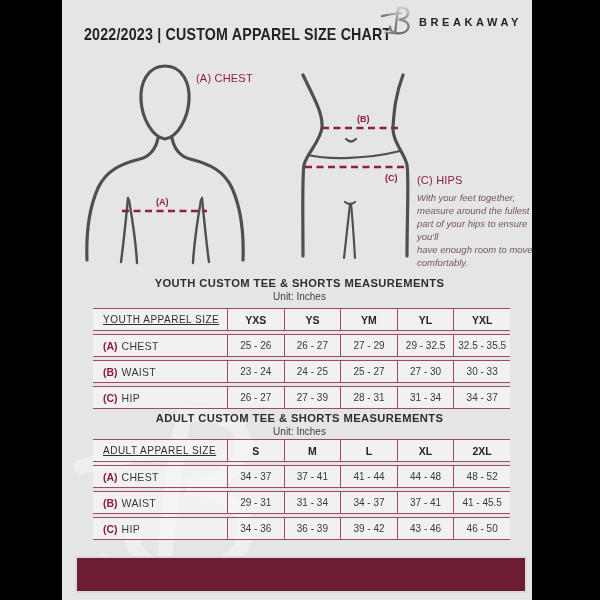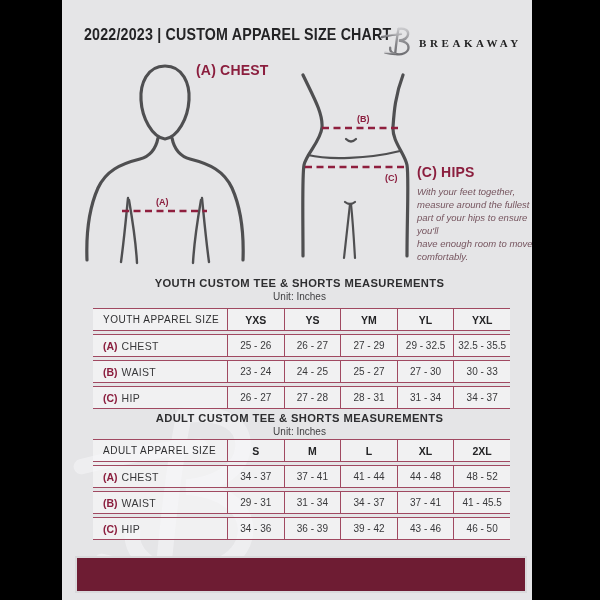--- a/index.html
+++ b/index.html
@@ -7,28 +7,28 @@
   body { font-family:"Liberation Sans", sans-serif; background:#000; }
   .stage { position:relative; width:532px; height:600px; background:#e5e5e7; overflow:hidden; }
   .black-bar { position:absolute; top:0; height:600px; background:#000; z-index:6; }
   .black-bar.left { left:0; width:62px; }
   .black-bar.right { left:537px; width:63px; }
 
   
   .hdr-title { position:absolute; left:84px; top:24px; font-size:15px; font-weight:700;
     color:#232325; letter-spacing:0.2px; transform:scale(0.95,1.12); transform-origin:left top;
     white-space:nowrap; z-index:3; }
-  .logo-wrap { position:absolute; left:381px; top:26px; display:flex; align-items:center; z-index:3;font-family:Liberation Serif, serif; }
+  .logo-wrap { position:absolute; left:381px; top:5px; display:flex; align-items:center; z-index:3; }
   .logo-b { width:30px; height:34px; }
   .brand { margin-left:8px; font-size:11px; font-weight:700; letter-spacing:3.6px; color:#232324; }
 
   
   .fig { position:absolute; z-index:2; }
   .guide { position:absolute; width:114px; z-index:2; }
-  .guide h3 { font-size:14px; font-weight:700; color:#8b1e3e; letter-spacing:0.2px; }
+  .guide h3 { font-size:11px; font-weight:400; color:#8b1e3e; letter-spacing:0.2px;margin-top:10px; }
   .guide p { margin-top:6px; font-size:9.5px; font-style:italic; color:#76555f; line-height:1.36; white-space:pre-line; }
   .g-chest { left:196px; top:62px; width:112px; }
   .g-waist { left:417px; top:62px; }
   .g-hips  { left:417px; top:164px; width:118px; }
 
   
   .sect { position:absolute; left:62px; width:475px; text-align:center; z-index:2; }
   .sect .t { font-size:11.2px; font-weight:700; color:#2e2e30; letter-spacing:0.4px; }
   .sect .u { font-size:10px; color:#3f3f41; margin-top:2px; }
   .sect-youth { top:277px; }
@@ -38,21 +38,21 @@
   .mtable { position:absolute; left:93px; width:417px; z-index:2; }
   .tbl-youth { top:308px; }
   .tbl-adult { top:439px; }
   .mrow { display:flex; border-top:1px solid #a04961; border-bottom:1px solid #a04961;
     margin-bottom:3px; background:rgba(248,248,250,0.6); }
   .mcell { height:21px; display:flex; align-items:center; justify-content:center;
     font-size:10px; color:#39393b; }
   .mcell + .mcell { border-left:1px solid #a04961; }
   .c-label { width:134px; justify-content:flex-start; padding-left:10px; }
   .c-val { width:56.6px; }
-  .hdr-row .c-label { font-size:10px; letter-spacing:0.5px; color:#2e2e30; }
+  .hdr-row .c-label { font-size:10px; letter-spacing:0.5px; color:#2e2e30;text-decoration:underline; }
   .hdr-row .c-val { font-weight:700; font-size:10.5px; color:#242426; }
   .pfx { color:#8b1e3e; font-weight:700; font-size:10.5px; margin-right:4px; }
   .lbl { font-size:10.5px; letter-spacing:0.3px; }
 
   
   .watermark { position:absolute; left:66px; top:400px; width:205px; height:205px; z-index:1; opacity:0.55; }
   .footer-bar { position:absolute; left:75px; top:556px; width:452px; height:37px;
     background:#6e1c33; border:2px solid #d9d9db; z-index:2; }
 
   svg text.fig-label { font-family:"Liberation Sans", sans-serif; font-size:9px; font-weight:700; fill:#8b1e3e; }
@@ -170,21 +170,21 @@
       <div class="mcell c-val">25 - 27</div>
       <div class="mcell c-val">27 - 30</div>
       <div class="mcell c-val">30 - 33</div>
     </div>
     <div class="mrow">
       <div class="mcell c-label">
         <span class="pfx">(C)</span>
         <span class="lbl">HIP</span>
       </div>
       <div class="mcell c-val">26 - 27</div>
-      <div class="mcell c-val">27 - 28</div>
+      <div class="mcell c-val">27 - 39</div>
       <div class="mcell c-val">28 - 31</div>
       <div class="mcell c-val">31 - 34</div>
       <div class="mcell c-val">34 - 37</div>
     </div>
   </div>
 
   <div class="sect sect-adult">
     <div class="t">ADULT CUSTOM TEE &amp; SHORTS MEASUREMENTS</div>
     <div class="u">Unit: Inches</div>
   </div>

